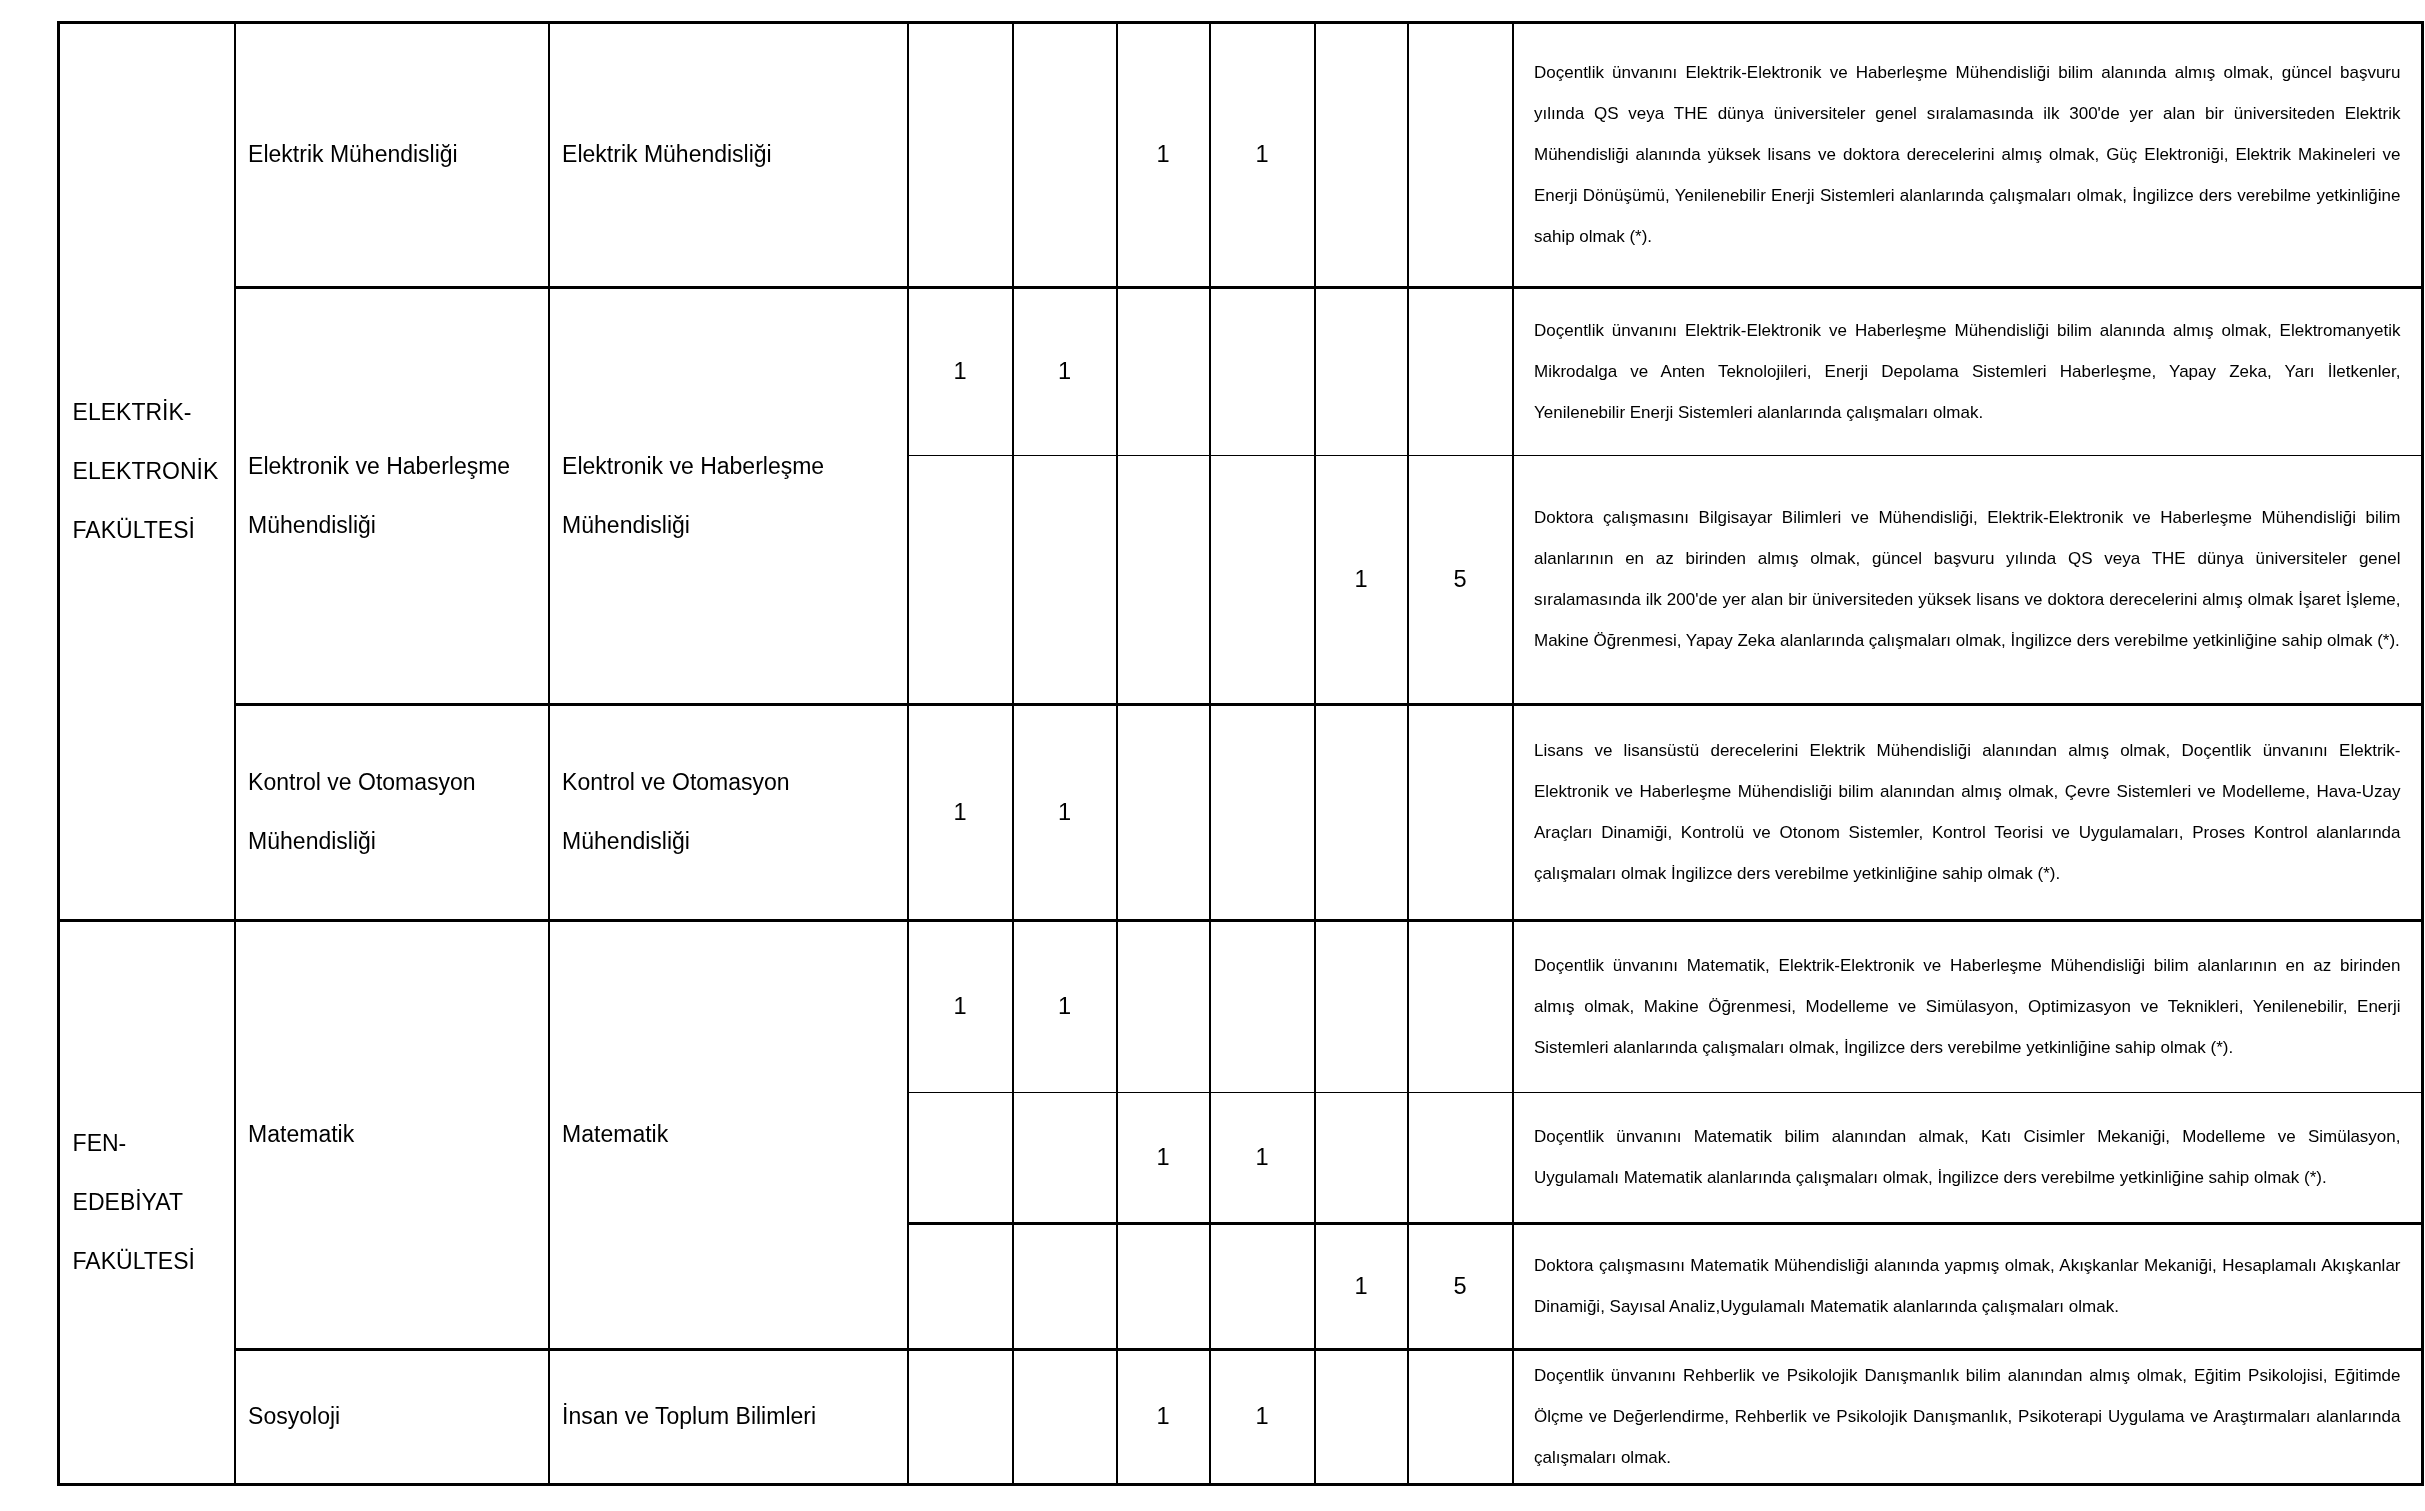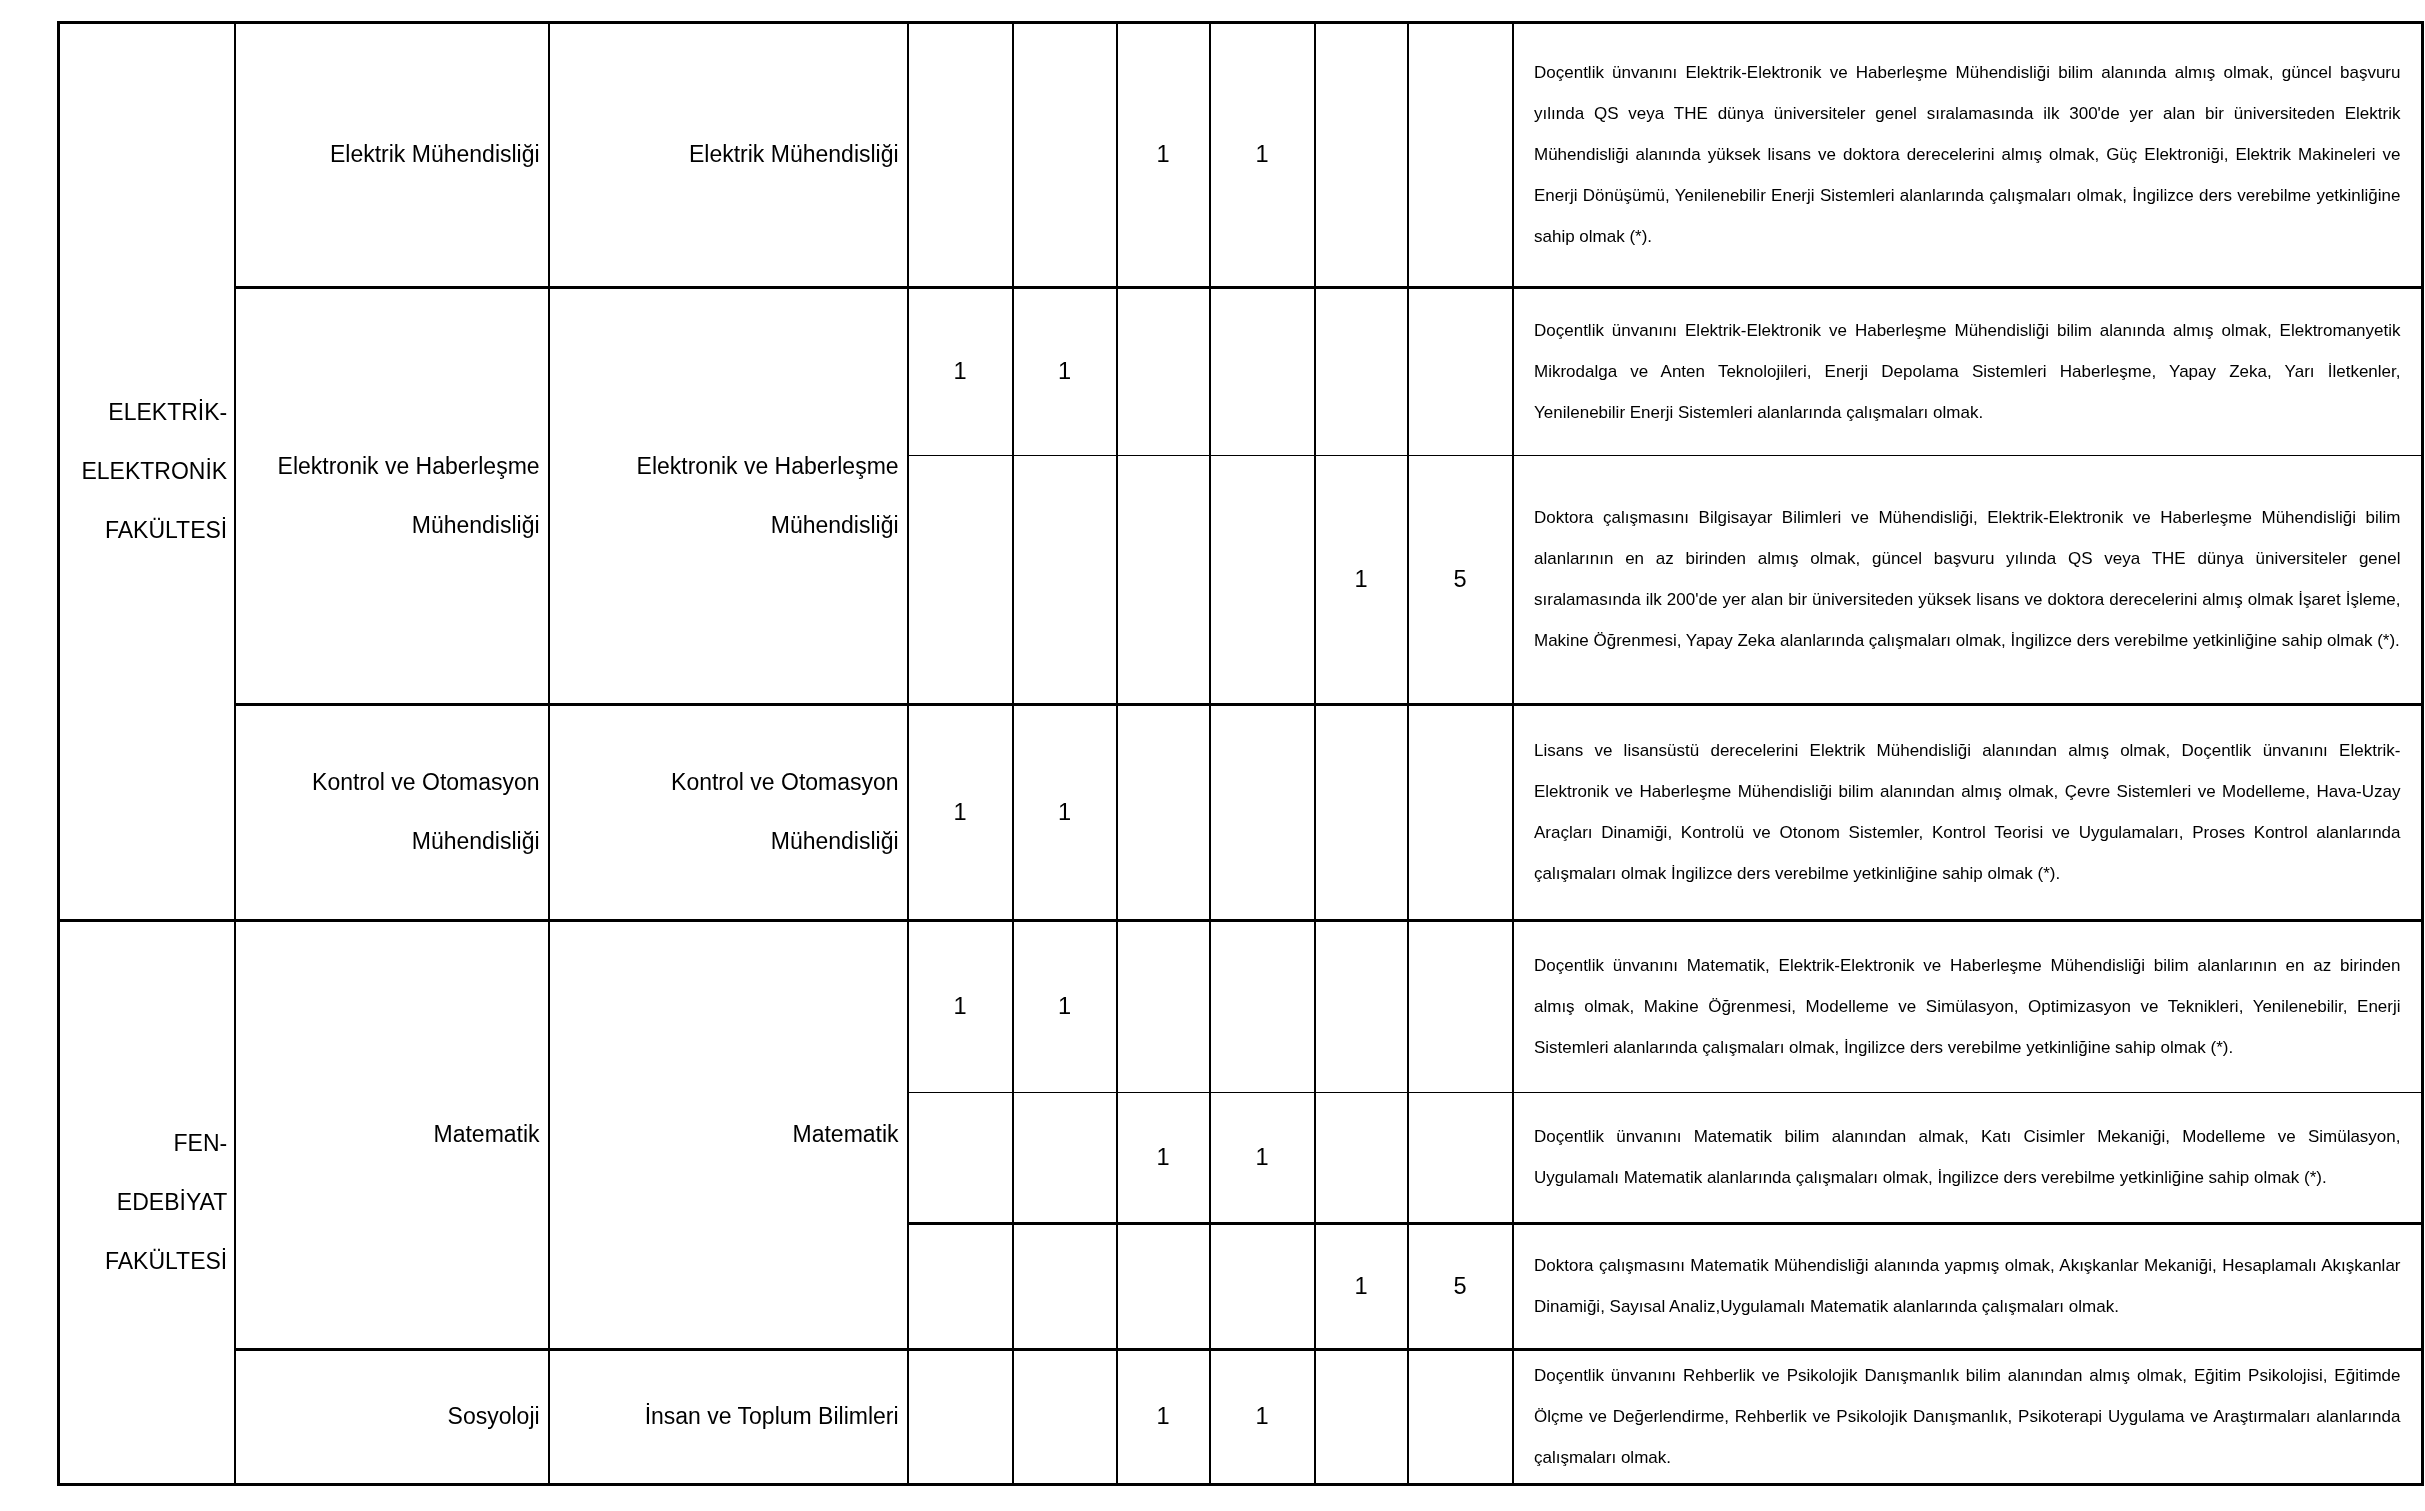--- a/index.html
+++ b/index.html
@@ -16,21 +16,21 @@
   td{
     border:2.4px solid #000;
     border-top-width:1.6px;border-bottom-width:1.6px;
     vertical-align:middle;
     background:#fff;
   }
   tr.sep-thick>td{border-bottom-width:3.9px}
   td.bb-thick{border-bottom-width:3.9px}
   td.name{
     font-size:23px;line-height:59px;
-    text-align:right;padding:0 7.9px 0 12.6px;
+    text-align:left;padding:0 7.9px 0 12.6px;
   }
   td.faculty{padding:0 6.3px 0 12.6px}
   td.num{font-size:23.6px;text-align:center;padding:0}
   td.desc{
     font-size:17px;line-height:41px;
     text-align:justify;padding:4.7px 20.5px;
   }
 </style>
 </head>
 <body>

